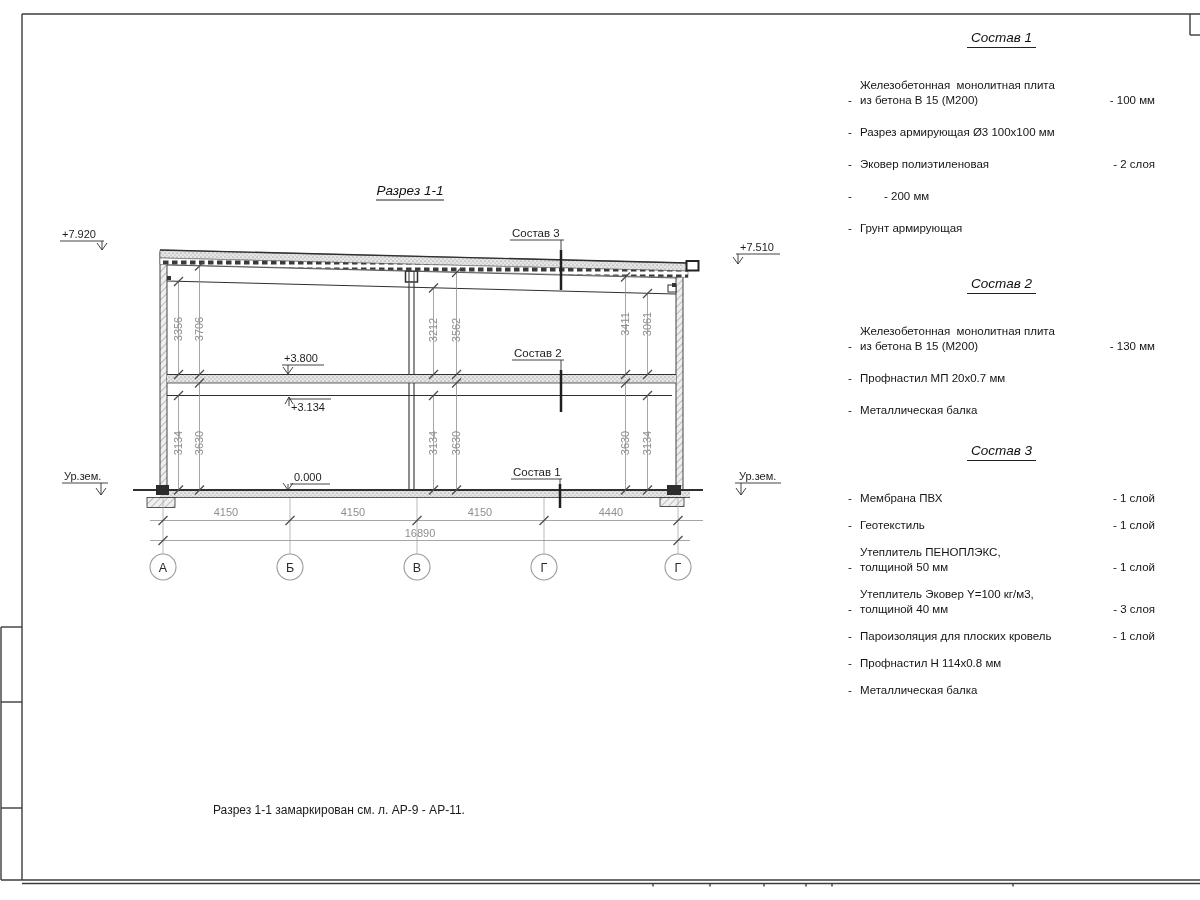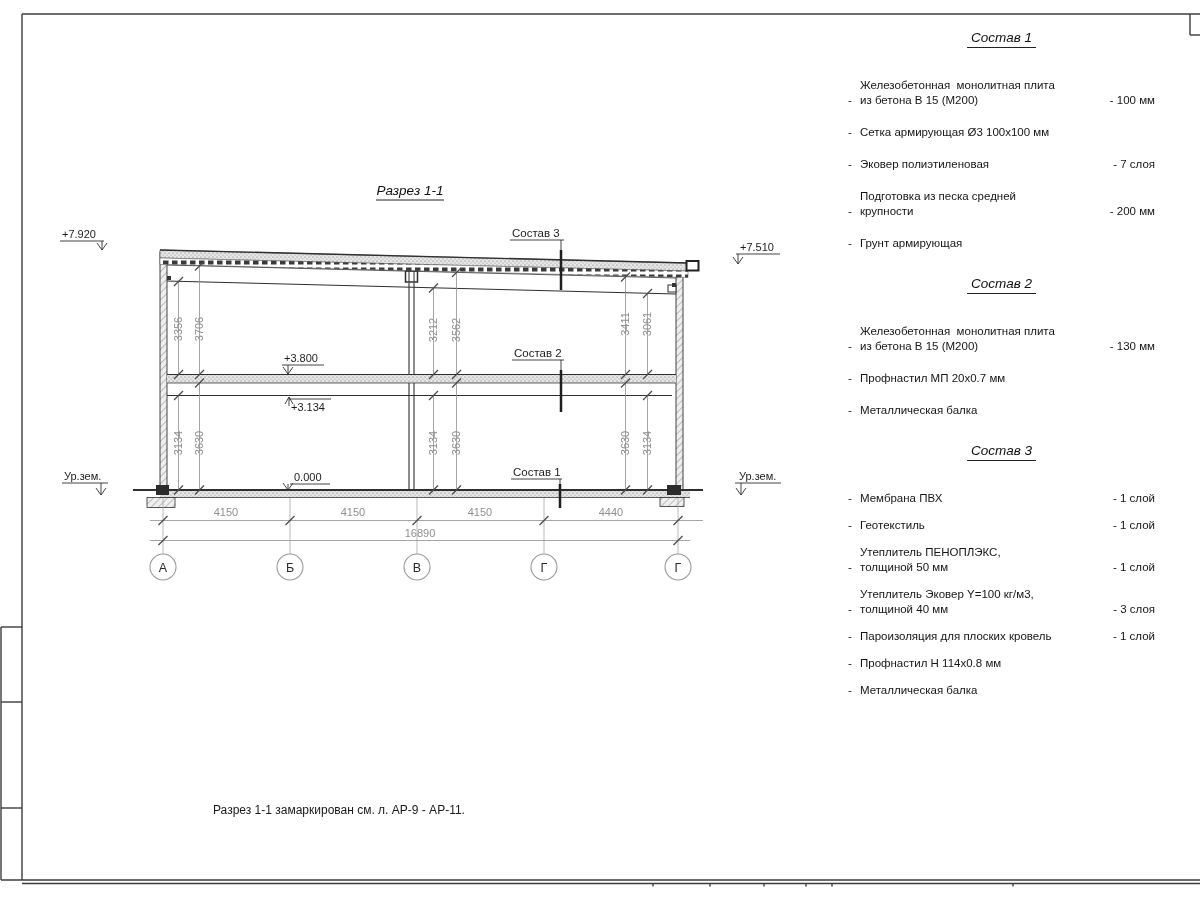--- a/index.html
+++ b/index.html
@@ -290,32 +290,30 @@
     <span>Состав 1</span>
   </div>
   <div class="comp-item">
     <span class="dash">-</span>
     <span class="itext">Железобетонная  монолитная плита
 из бетона В 15 (М200)</span>
     <span class="ival">- 100 мм</span>
   </div>
   <div class="comp-item">
     <span class="dash">-</span>
-    <span class="itext">Сетка армирующая Ø3 100x100 мм</span>
+    <span class="itext">Разрез армирующая Ø3 100x100 мм</span>
     <span class="ival"></span>
   </div>
   <div class="comp-item">
     <span class="dash">-</span>
     <span class="itext">Эковер полиэтиленовая</span>
-    <span class="ival">- 7 слоя</span>
-  </div>
-  <div class="comp-item">
-    <span class="dash">-</span>
-    <span class="itext">Подготовка из песка средней
-крупности</span>
+    <span class="ival">- 2 слоя</span>
+  </div>
+  <div class="comp-item">
+    <span class="dash">-</span>
     <span class="ival">- 200 мм</span>
   </div>
   <div class="comp-item">
     <span class="dash">-</span>
     <span class="itext">Грунт армирующая</span>
     <span class="ival"></span>
   </div>
 </div>
 
 <div class="comp-section" style="top:276px">

